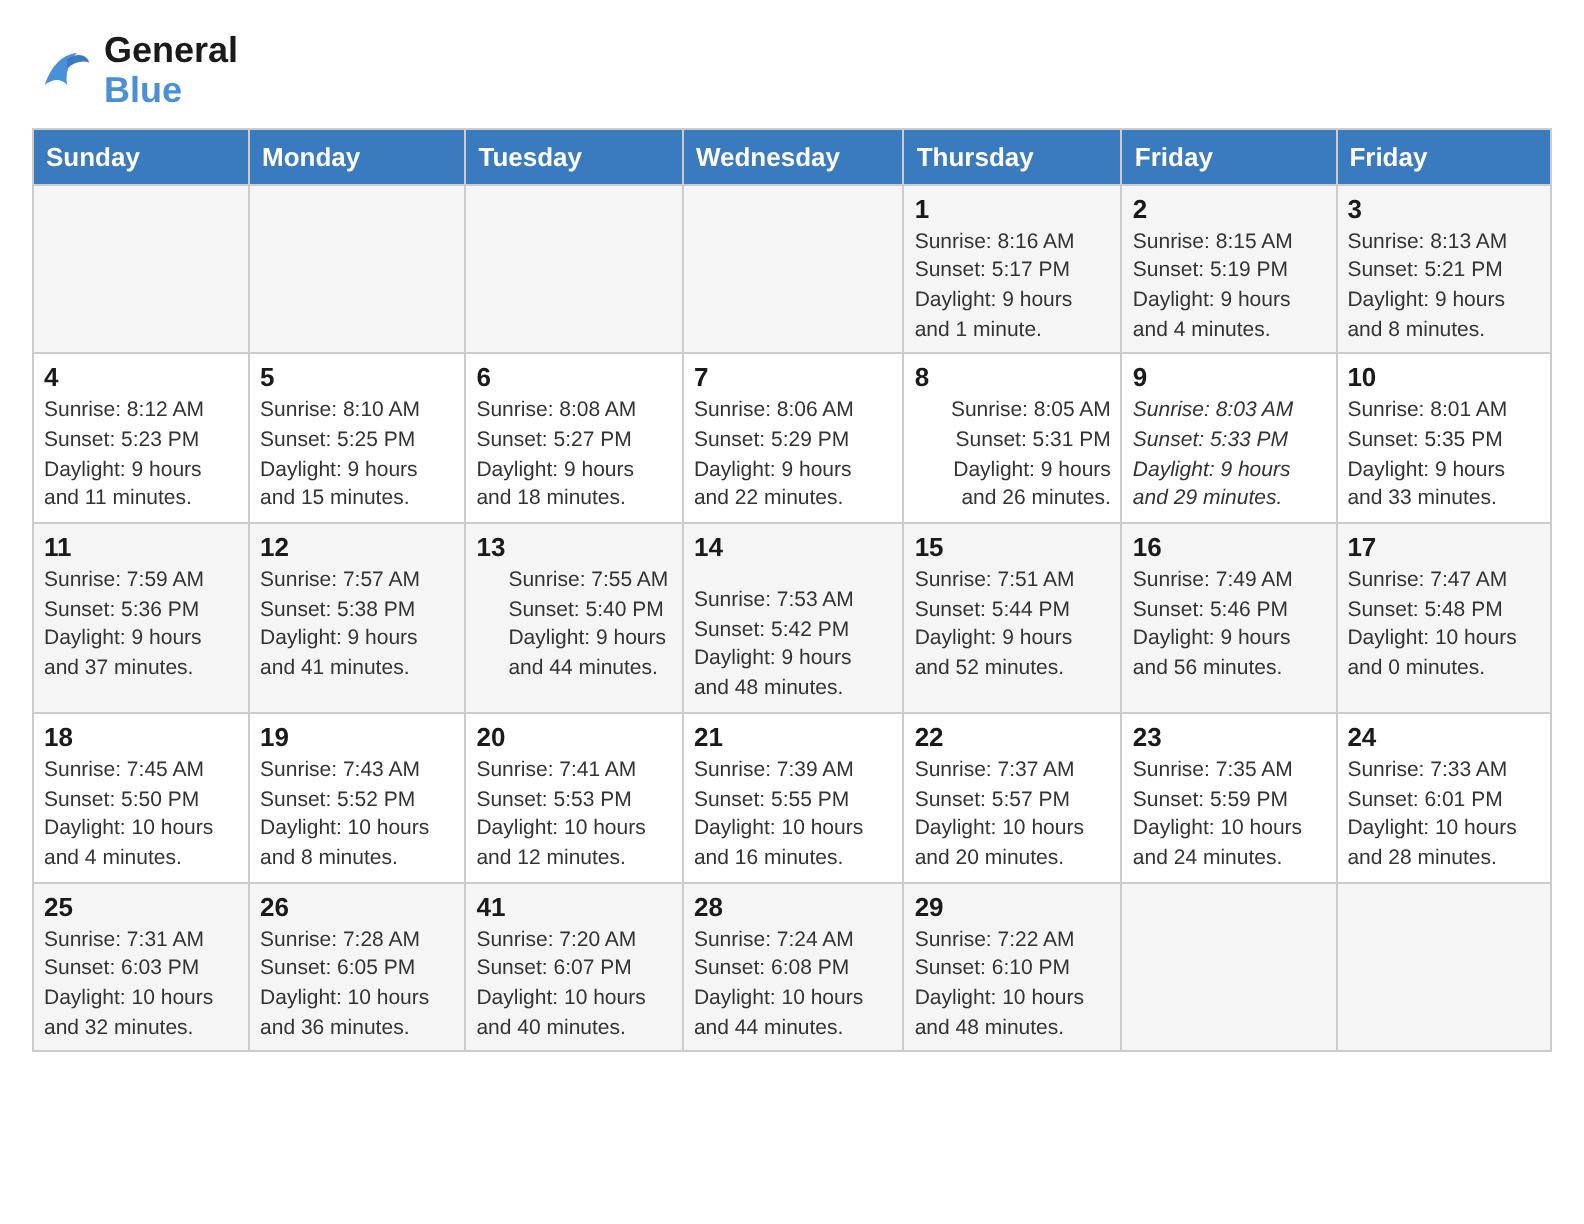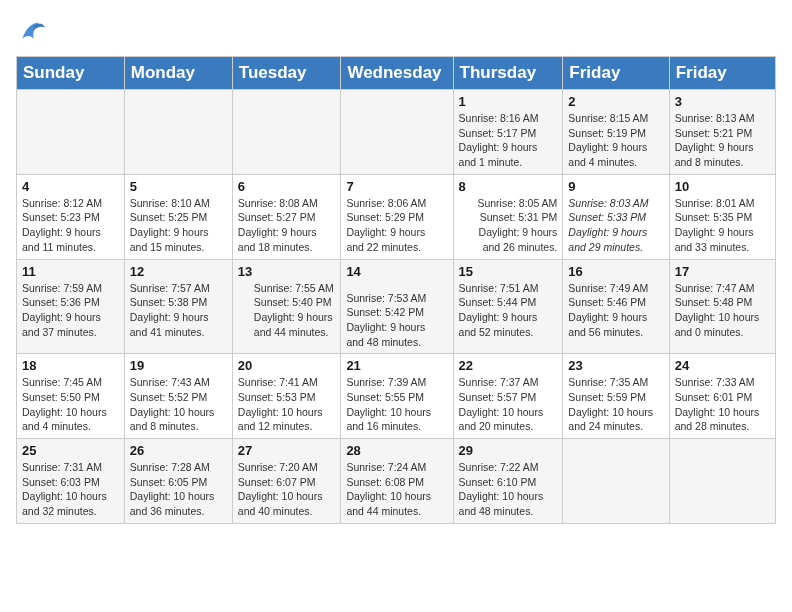--- a/index.html
+++ b/index.html
@@ -40,21 +40,21 @@
     table {
       width: 100%;
       border-collapse: collapse;
       font-size: 11px;
     }
     thead tr th {
       background-color: #3a7abf;
       color: #fff;
       text-align: left;
       padding: 6px 6px;
-      font-size: 17px;
+      font-size: 13px;
       font-weight: bold;
       border: 1px solid #ccc;
     }
     tbody tr td {
       border: 1px solid #ccc;
       vertical-align: top;
       padding: 4px 5px;
       height: 80px;
       width: 113px;
     }
@@ -82,20 +82,24 @@
   </style>
 </head>
 <body>
 
 <div class="header">
   <div class="logo">
     <svg class="logo-bird" viewBox="0 0 40 40">
       <path d="M8 28 Q14 10 28 8 Q20 18 22 28 Q16 22 8 28Z" fill="#4a90d9"></path>
       <path d="M22 12 Q32 6 36 14 Q28 12 22 18Z" fill="#3a7abf"></path>
     </svg>
+    <div>
+      <div style="font-size:18px;font-weight:bold;color:#1a1a1a;line-height:1.1;">General</div>
+      <div style="font-size:18px;font-weight:bold;color:#4a90d9;line-height:1.1;">Blue</div>
+    </div>
   </div>
   <div class="title-area">
     <div class="month-title"></div>
     <div class="location"></div>
   </div>
 </div>
 
 <table>
   <thead>
     <tr id="header-row">
@@ -298,21 +302,21 @@
 and 32 minutes.</div>
         </td>
         <td>
           <span class="day-num">26</span>
           <div class="day-info" style="white-space: pre-line;">Sunrise: 7:28 AM
 Sunset: 6:05 PM
 Daylight: 10 hours
 and 36 minutes.</div>
         </td>
         <td>
-          <span class="day-num">27</span>
+          <span class="day-num">41</span>
           <div class="day-info" style="white-space: pre-line;">Sunrise: 7:20 AM
 Sunset: 6:07 PM
 Daylight: 10 hours
 and 40 minutes.</div>
         </td>
         <td>
           <span class="day-num">28</span>
           <div class="day-info" style="white-space: pre-line;">Sunrise: 7:24 AM
 Sunset: 6:08 PM
 Daylight: 10 hours

